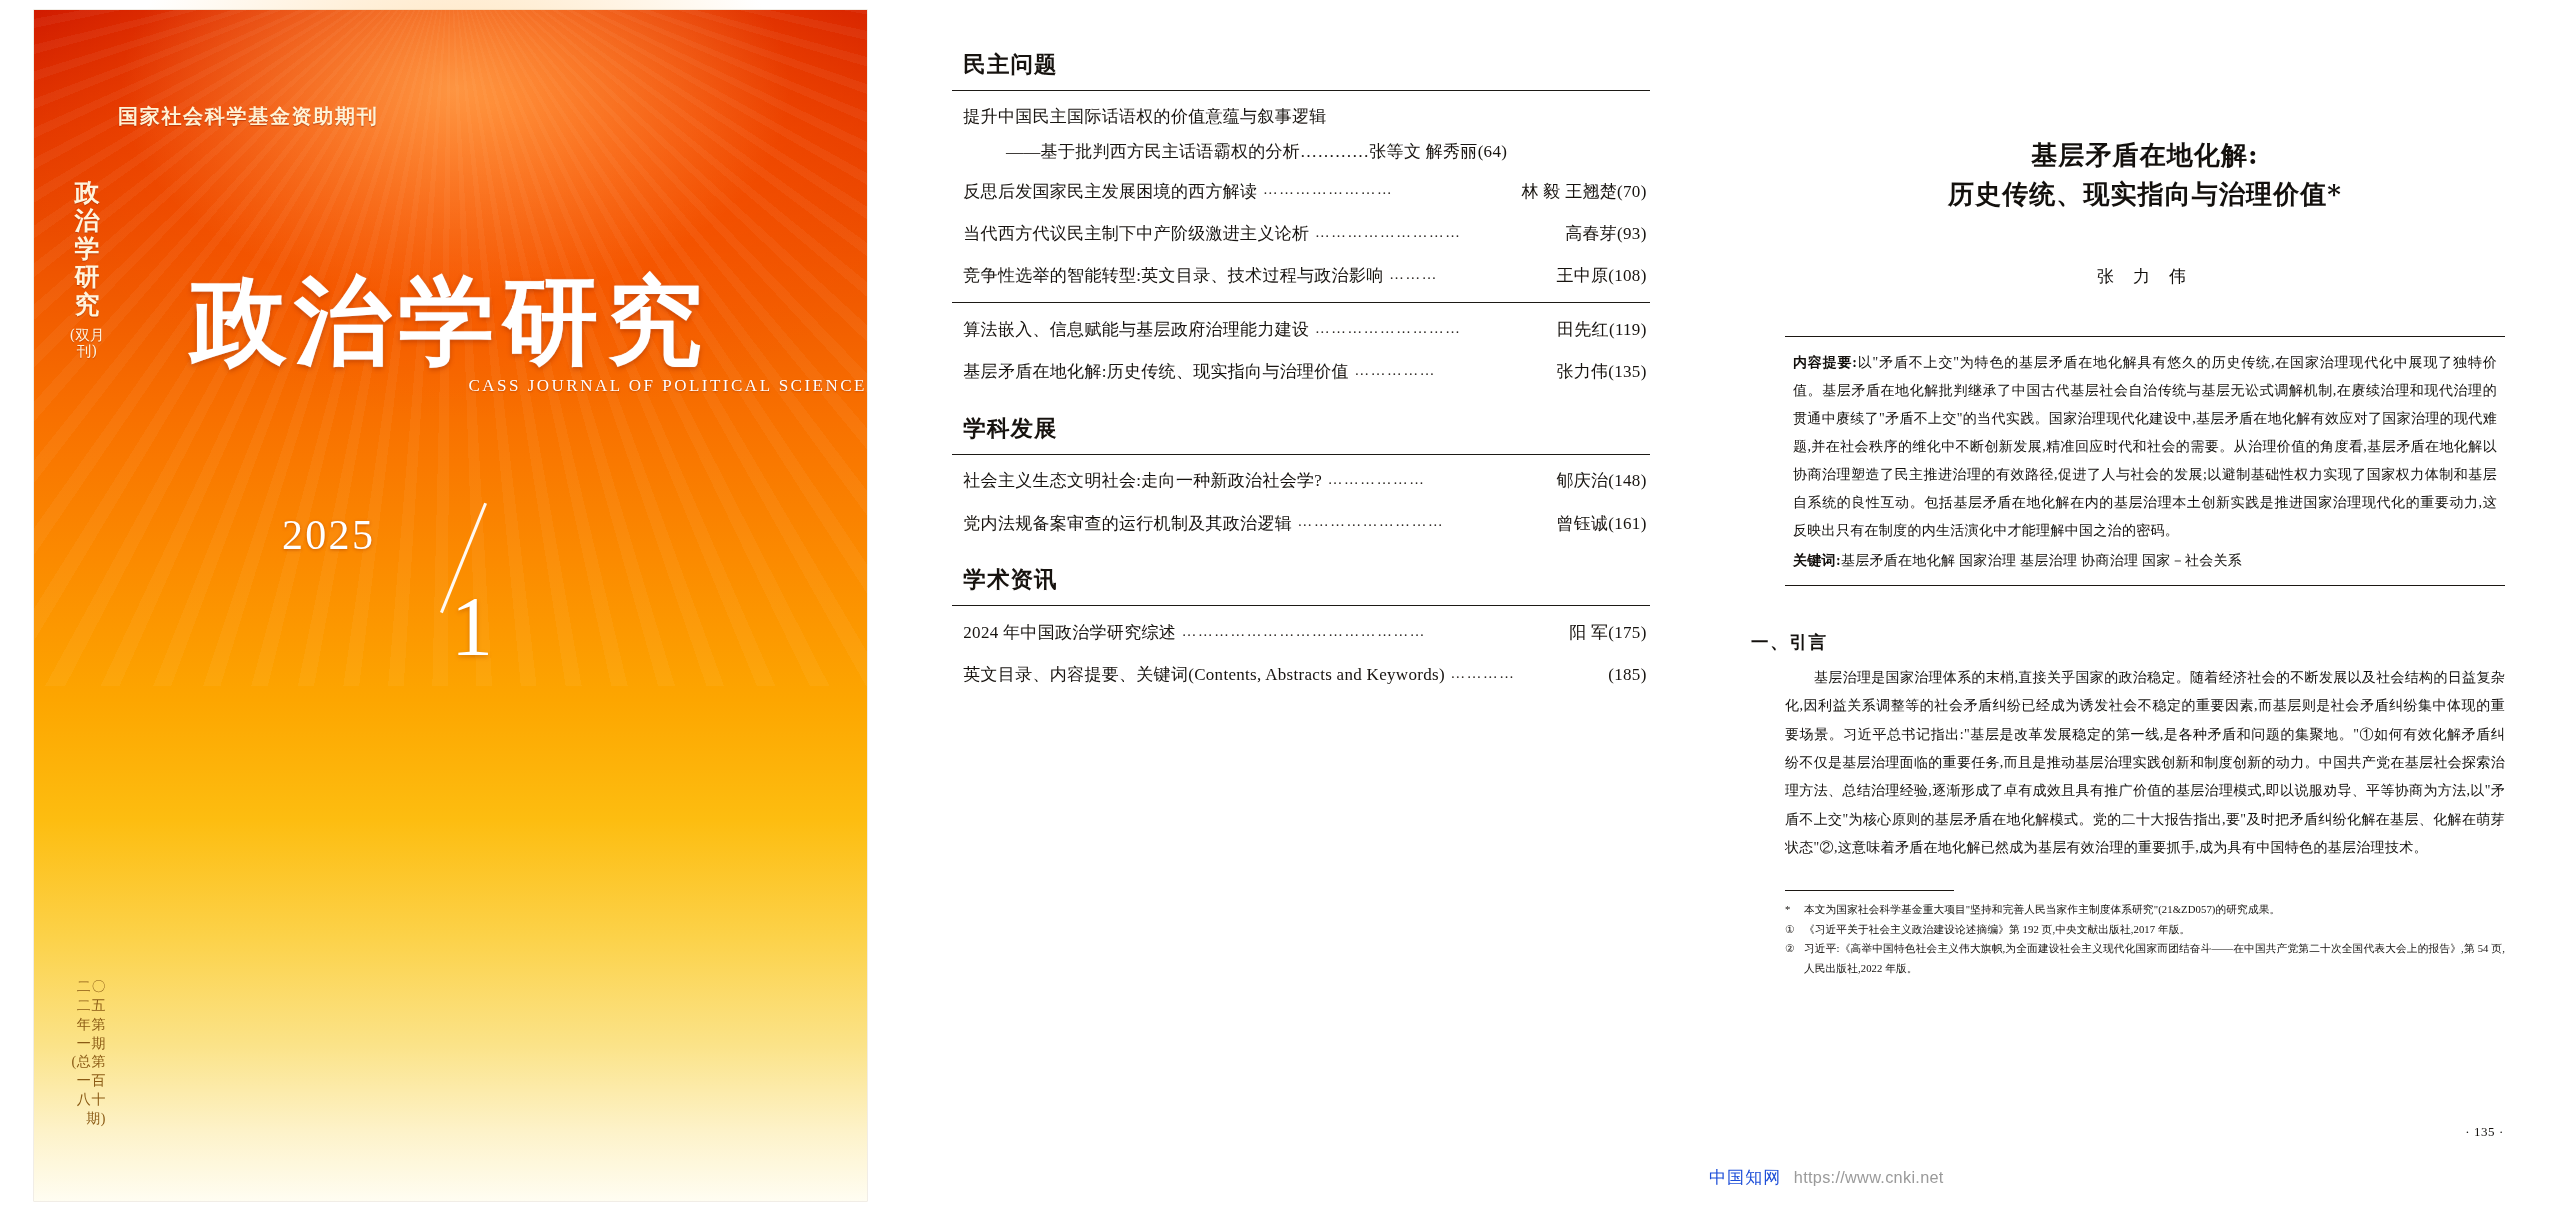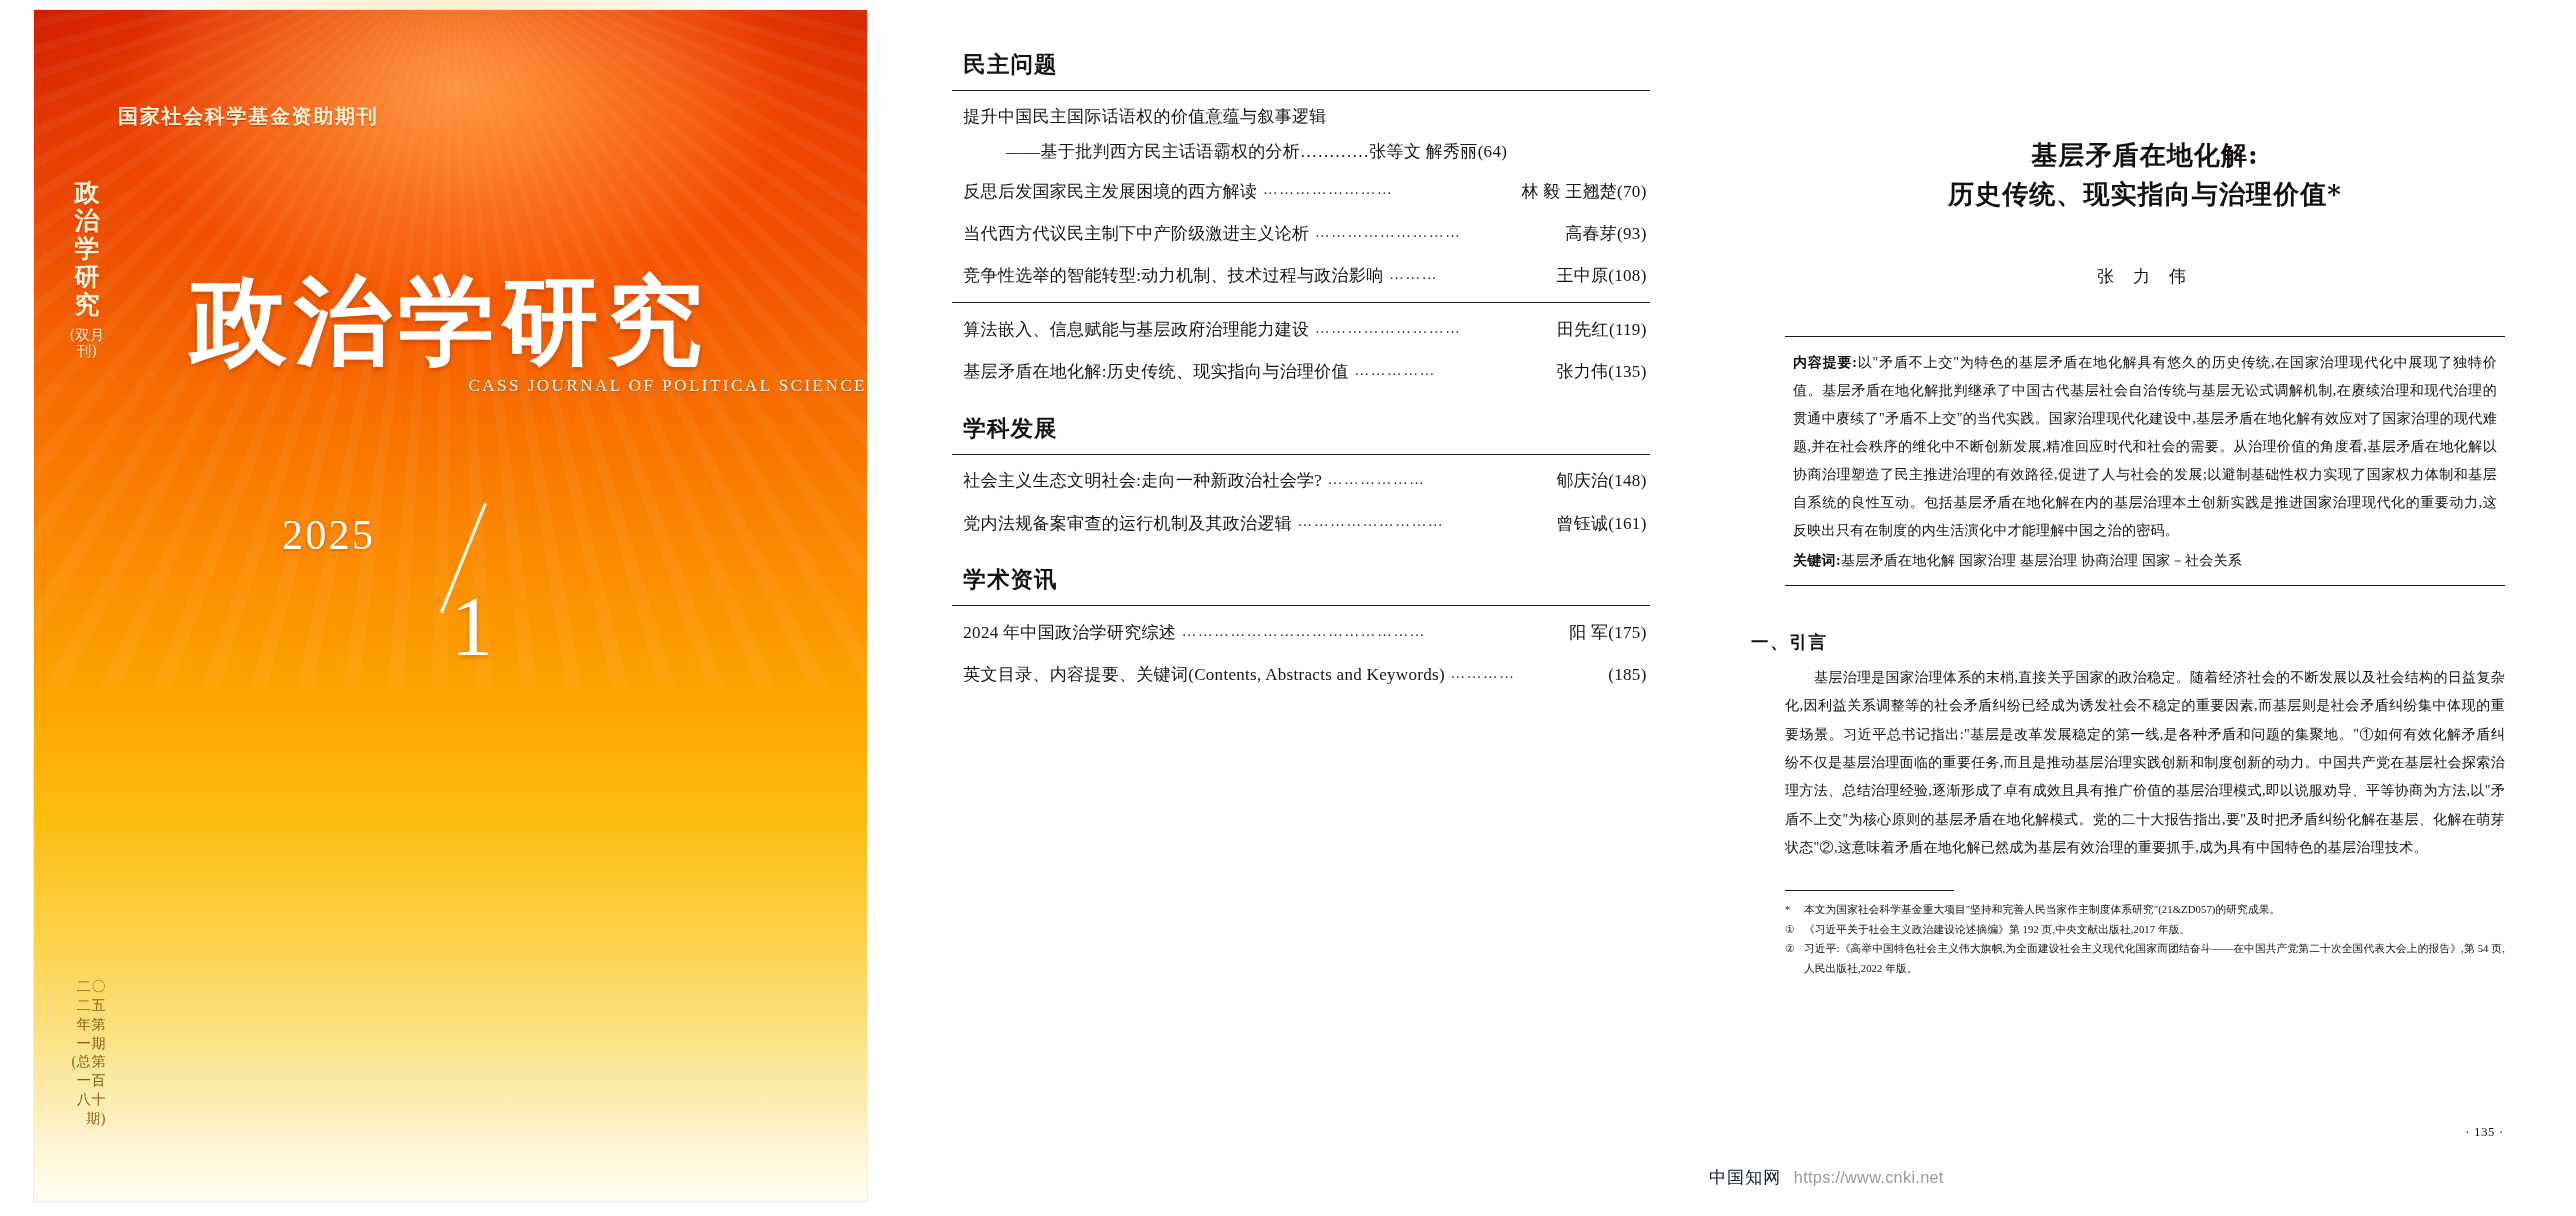--- a/index.html
+++ b/index.html
@@ -331,21 +331,21 @@
     position: absolute;
     left: 1709px;
     bottom: 27px;
     display: flex;
     align-items: center;
     gap: 12.4px;
     font-family: "Liberation Sans", sans-serif;
   }
   .cnki .cn {
     font-size: 17px;
-    color: #0f172a;
+    color: #1d4ed8;
     letter-spacing: 1.1px;
     font-family: "DejaVu Sans", "Liberation Sans", sans-serif;
   }
   .cnki .url {
     font-size: 16.3px;
     color: #9a9a9a;
     letter-spacing: 0.3px;
   }
 </style>
 </head>
@@ -397,21 +397,21 @@
         <span class="a">林  毅  王翘楚(70)</span>
       </div>
 
       <div class="toc-entry">
         <span class="t">当代西方代议民主制下中产阶级激进主义论析</span>
         <span class="dots">………………………</span>
         <span class="a">高春芽(93)</span>
       </div>
 
       <div class="toc-entry">
-        <span class="t">竞争性选举的智能转型:动力机制、技术过程与政治影响</span>
+        <span class="t">竞争性选举的智能转型:英文目录、技术过程与政治影响</span>
         <span class="dots">………</span>
         <span class="a">王中原(108)</span>
       </div>
     </div>
 
     <div class="toc-section">
       <div class="toc-rule"></div>
 
       <div class="toc-entry">
         <span class="t">算法嵌入、信息赋能与基层政府治理能力建设</span>

